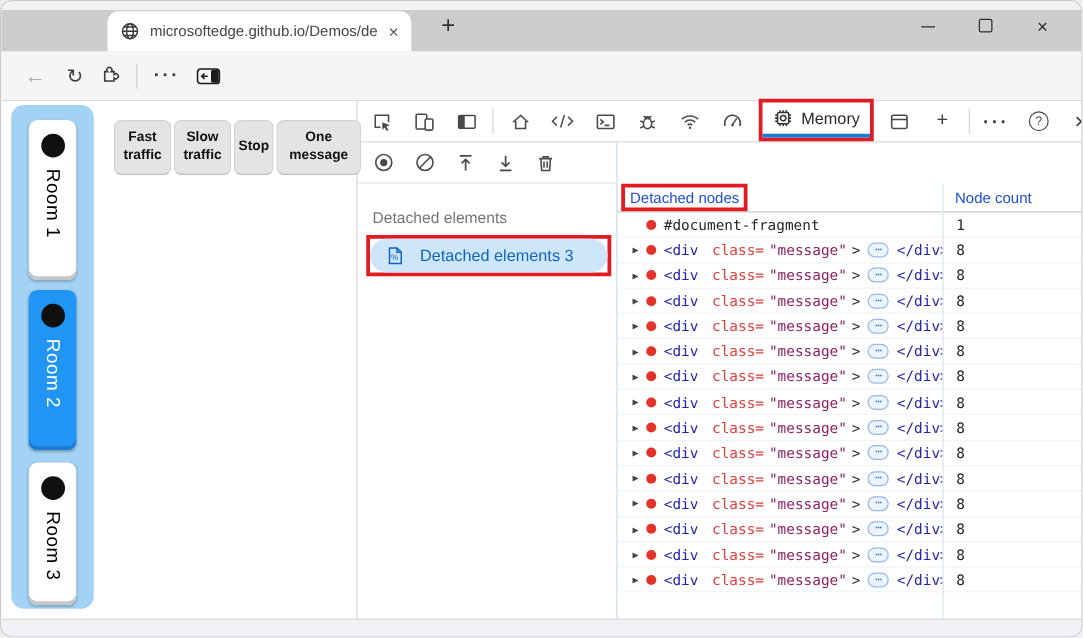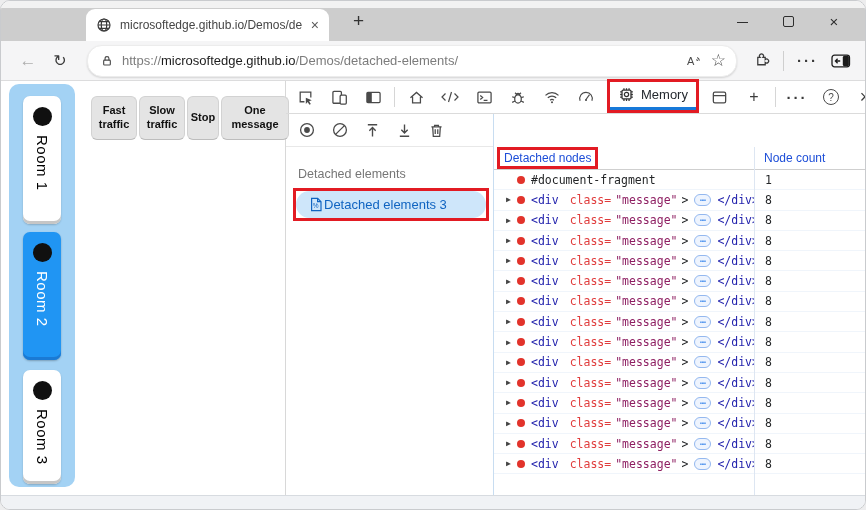--- a/index.html
+++ b/index.html
@@ -79,21 +79,21 @@
 
   .dt-body{flex:1;display:flex;min-height:0;}
   .dt-sidebar{width:207px;flex:none;display:flex;flex-direction:column;}
   .record-bar{height:32px;flex:none;display:flex;align-items:center;gap:15px;
               padding-left:12px;border-bottom:1px solid #e8e8e8;}
   .profiles-item{display:flex;align-items:center;gap:13px;padding:8px 12px 6px;
                  font-size:13px;color:#1b1b1b;margin-top:2px;}
   .section-label{margin:20px 12px 7px;font-size:12.5px;color:#767676;}
   .selected-wrap{border:3px solid #e21b23;margin:0 4px 0 7px;}
   .selected-item{background:#cee6fa;border-radius:14px;display:flex;align-items:center;
-                 padding:5px 12px;font-size:13px;color:#1064c1;}
+                 gap:12px;padding:5px 12px;font-size:13px;color:#1064c1;}
 
   .dt-main{flex:1;border-left:1px solid #c8ddf1;display:flex;flex-direction:column;
            min-width:0;position:relative;}
   .vline{position:absolute;left:260px;top:33px;bottom:0;width:1px;background:#dde6f2;}
   .grid-spacer{height:33px;flex:none;}
   .grid-header{height:22px;flex:none;display:flex;align-items:center;font-size:12px;
                color:#1d4ed8;border-bottom:1px solid #cfcfcf;}
   .col-nodes{width:260px;flex:none;padding-left:3px;box-sizing:border-box;}
   .hdr-box{display:inline-block;border:3px solid #e21b23;padding:0 4px;line-height:16px;}
   .col-count{padding-left:10px;}
@@ -135,36 +135,20 @@
     <div class="wincontrols">
       <span class="wc wc-min"><i></i></span>
       <span class="wc wc-max"><i></i></span>
       <span class="wc">×</span>
     </div>
   </div>
 
   <div class="toolbar">
     <span class="nav-back">←</span>
     <span class="nav-refresh">↻</span>
-    <div class="urlpill">
-      <span class="pill-ic">
-        <svg width="14" height="14" viewBox="0 0 16 16" fill="none" stroke="#4a4a4a" stroke-width="1.3">
-          <rect x="4.2" y="7" width="7.6" height="5.6" rx="1"></rect>
-          <path d="M5.8 7V5.2a2.2 2.2 0 0 1 4.4 0V7"></path>
-        </svg>
-      </span>
-      <span class="url"><span class="dim">https://</span><span class="host">microsoftedge.github.io</span><span class="dim">/Demos/detached-elements/</span></span>
-      <span class="pill-ic">
-        <svg width="18" height="16" viewBox="0 0 18 16" fill="none">
-          <text x="2" y="12" font-size="11" fill="#4a4a4a" font-family="Liberation Sans,sans-serif">A</text>
-          <path d="M12.2 4.6a4 4 0 0 1 2.2 3M11.4 6.5a1.9 1.9 0 0 1 1.1 1.5" stroke="#4a4a4a" stroke-width="1.1"></path>
-        </svg>
-      </span>
-      <span class="star">☆</span>
-    </div>
     <div class="tb-right">
       <span>
         <svg width="17" height="17" viewBox="0 0 16 16" fill="none" stroke="#3c3c3c" stroke-width="1.2">
           <path d="M4.5 5h2.1a1.9 1.9 0 1 1 2.8 0h2.1v2.1a1.9 1.9 0 1 1 0 2.8V12h-7z"></path>
         </svg>
       </span>
       <span class="vsep"></span>
       <span class="dots">···</span>
       <span>
         <svg width="20" height="16" viewBox="0 0 20 16" fill="none">

